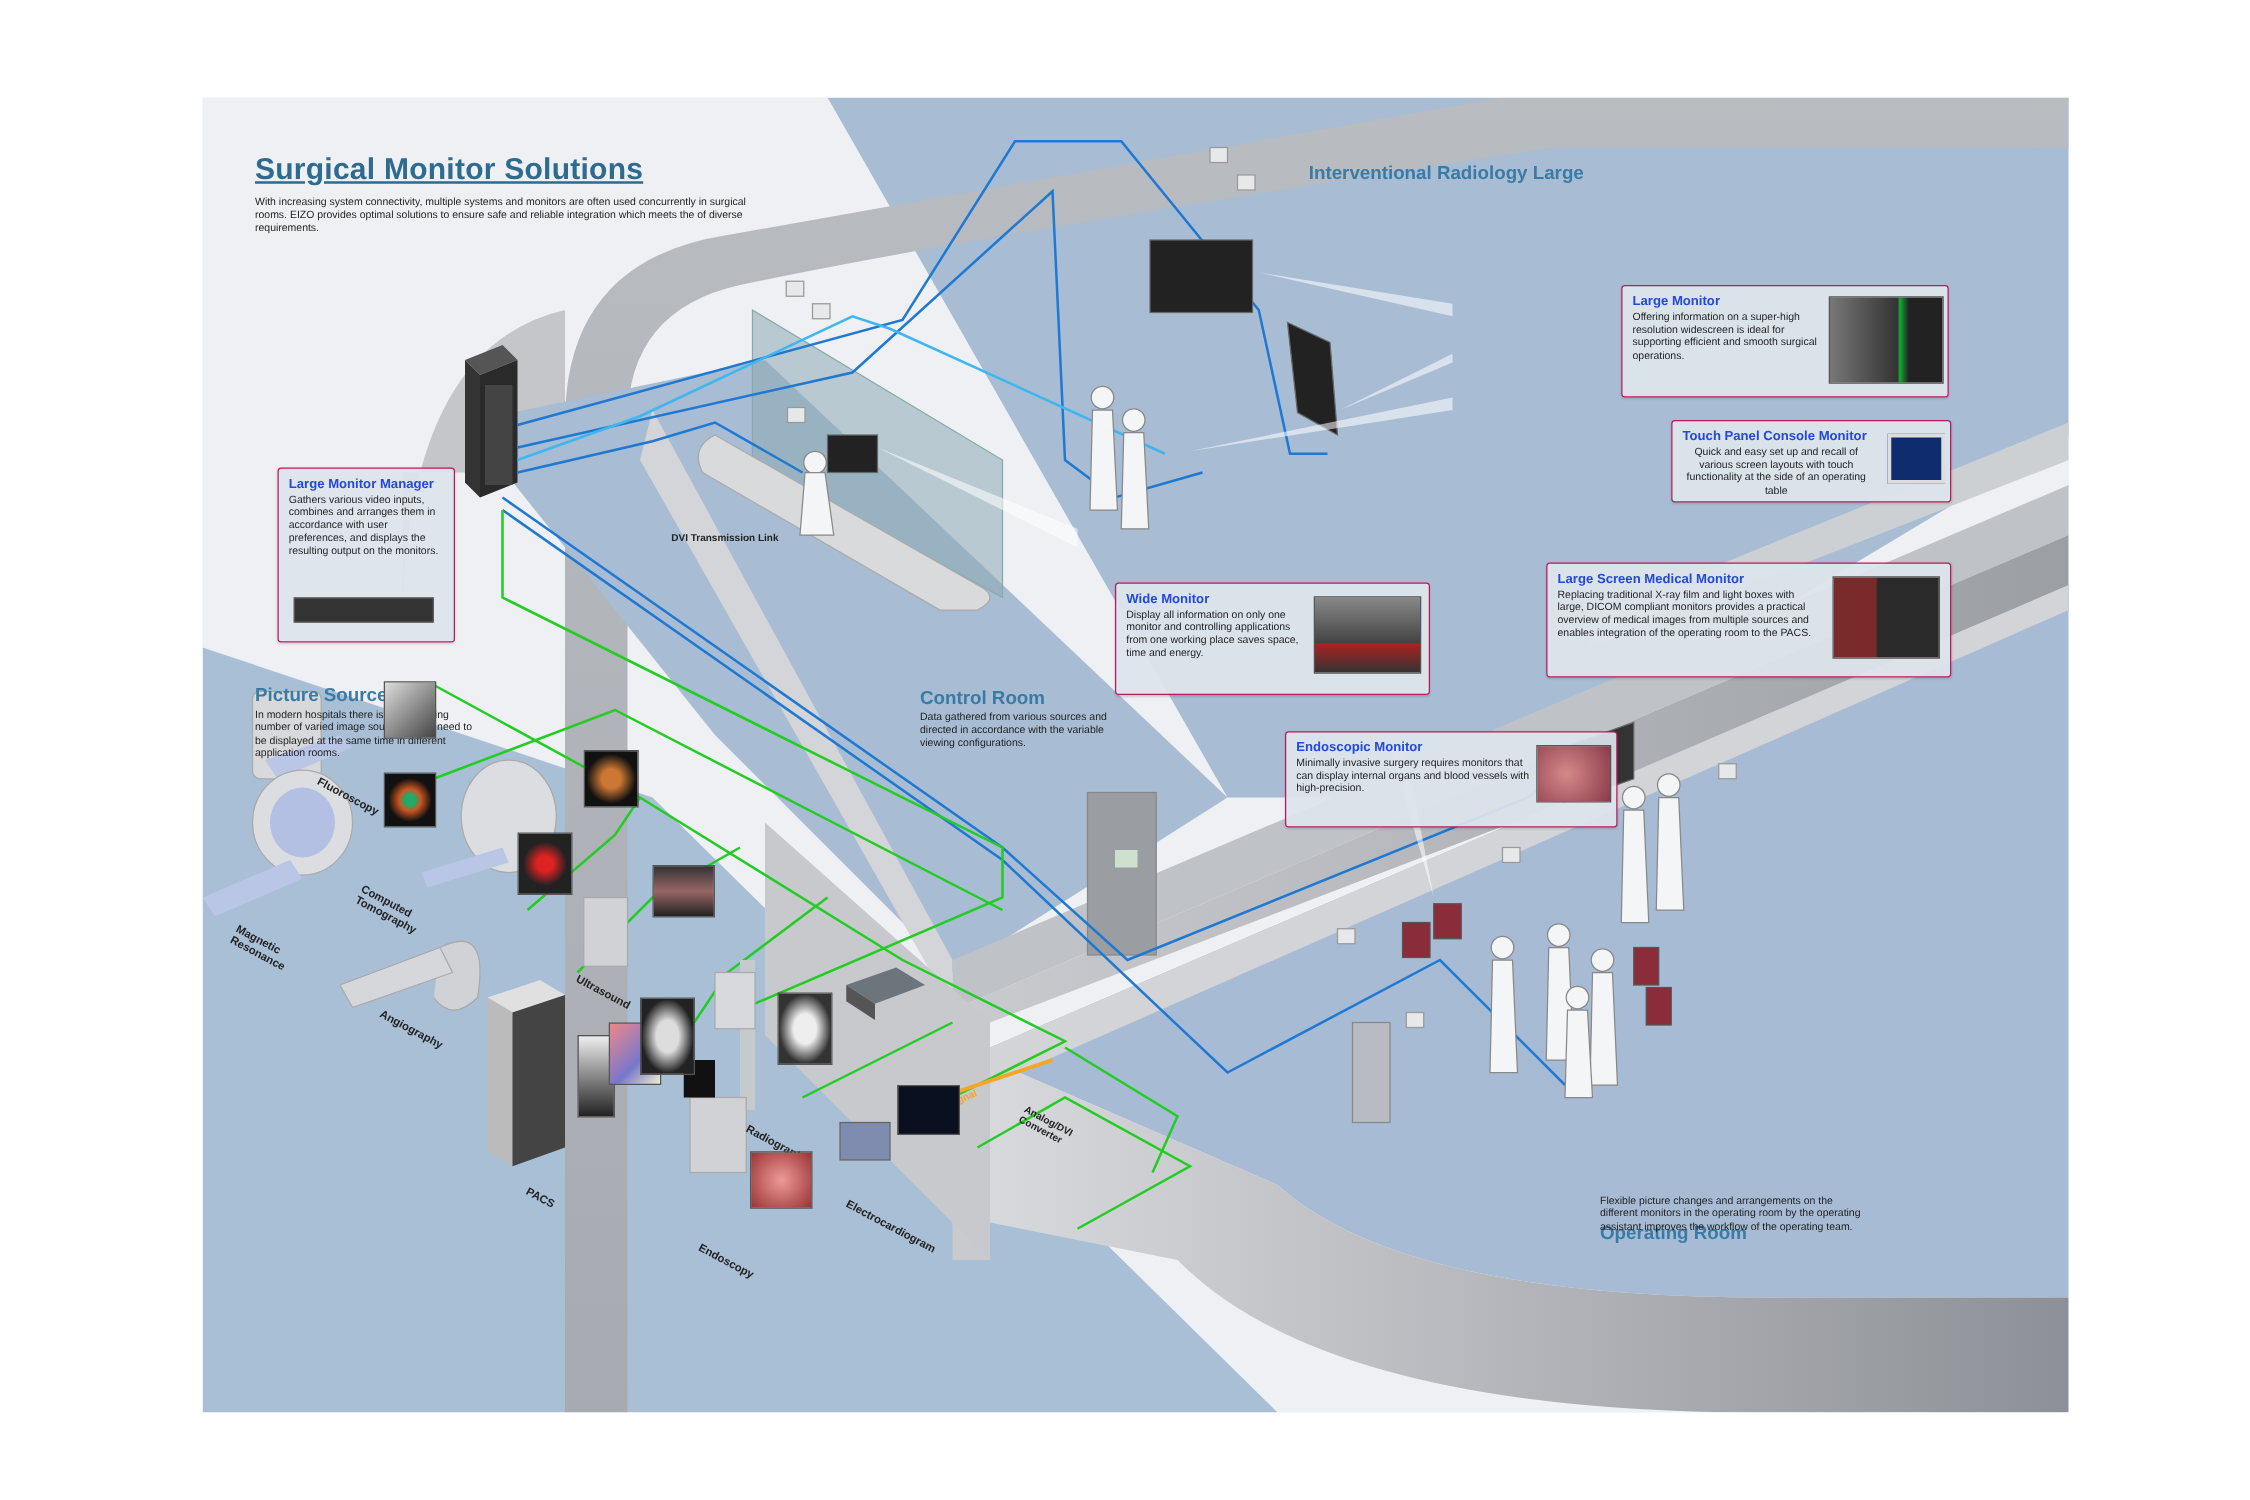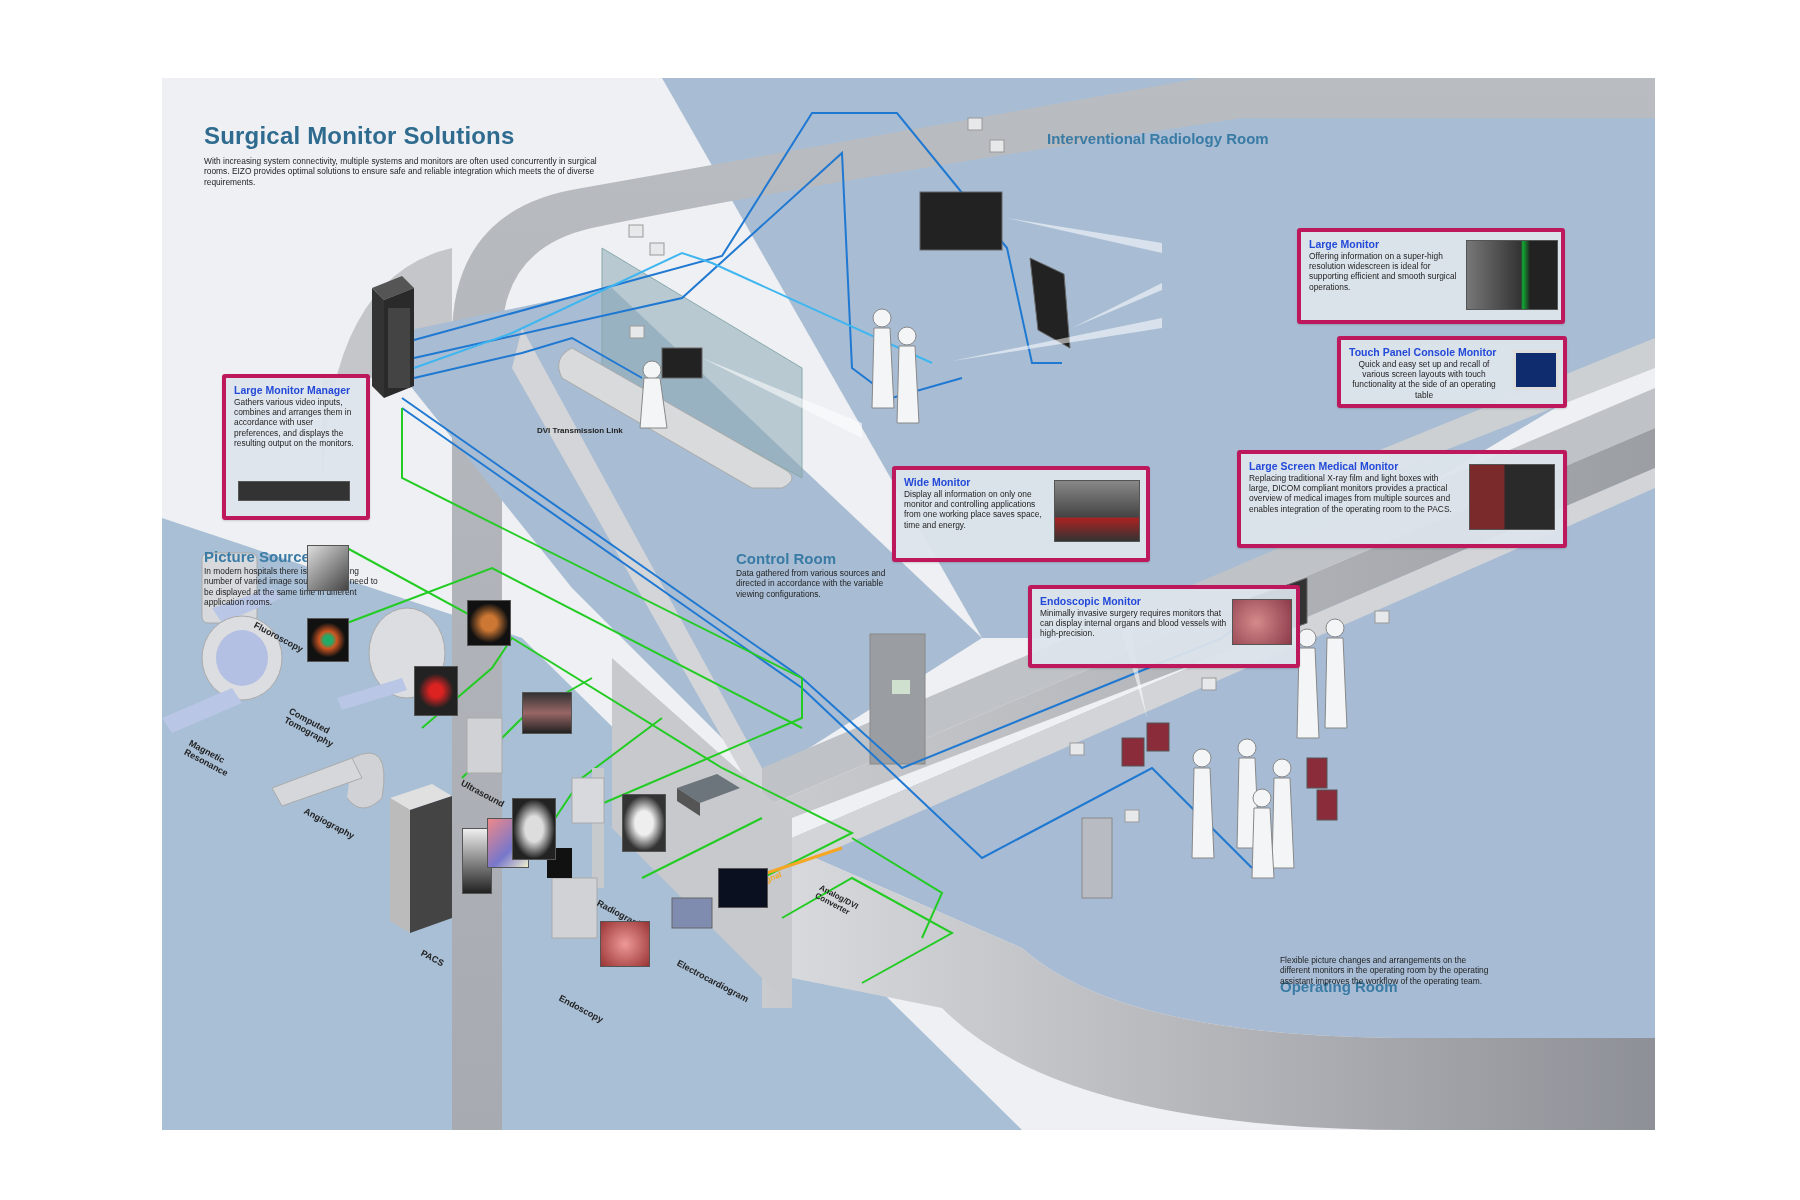--- a/index.html
+++ b/index.html
@@ -3,21 +3,21 @@
 <meta charset="utf-8">
 <style>
   html,body{margin:0;padding:0;background:#ffffff;}
   body{width:1800px;height:1200px;position:relative;overflow:hidden;font-family:"Liberation Sans",sans-serif;}
   #stage{position:absolute;left:162px;top:78px;width:1493px;height:1052px;overflow:hidden;background:#eef0f3;}
   svg.scene{position:absolute;left:0;top:0;width:1493px;height:1052px;}
   .abs{position:absolute;}
   .title{font-weight:bold;color:#2f6b8f;font-size:24px;letter-spacing:0.2px;}
   .subtitle{font-weight:bold;color:#3a7ba5;font-size:15px;}
   .body{color:#1e1e1e;font-size:8.4px;line-height:10.4px;}
-  .card{position:absolute;background:rgba(222,228,236,0.93);border:4px solid #be185d;border-radius:3px;box-shadow:0 1px 2px rgba(0,0,0,0.15);}
+  .card{position:absolute;background:rgba(222,228,236,0.93);border:1px solid #be185d;border-radius:3px;box-shadow:0 1px 2px rgba(0,0,0,0.15);}
   .card .ct{position:absolute;left:8px;top:6px;color:#2349d8;font-weight:bold;font-size:10.5px;}
   .card .cb{position:absolute;left:8px;top:19px;color:#1e1e1e;font-size:8.4px;line-height:10.2px;}
   .thumb{position:absolute;border:1px solid #555;}
   .rot{position:absolute;transform-origin:left top;font-size:9px;color:#222;font-weight:bold;white-space:nowrap;}
 </style>
 </head>
 <body>
 
 <div id="stage">
   <svg class="scene" viewBox="0 0 1493 1052">
@@ -162,24 +162,24 @@
 
     <g fill="rgba(255,255,255,0.55)">
       <polygon points="845,140 1000,165 1000,175"></polygon>
       <polygon points="910,250 1000,205 1000,212"></polygon>
       <polygon points="790,283 1000,240 1000,250"></polygon>
       <polygon points="540,280 700,345 700,360"></polygon>
       <polygon points="985,640 950,520 962,520"></polygon>
     </g>
   </svg>
 
-  <div class="abs title" style="left:42px;top:44px;">Surgical Monitor Solutions</div>
+  <div class="abs title" style="left:42px;top:44px;text-decoration:underline;">Surgical Monitor Solutions</div>
   <div class="abs body" style="left:42px;top:78px;width:410px;">With increasing system connectivity, multiple systems and monitors are often used concurrently in surgical rooms. EIZO provides optimal solutions to ensure safe and reliable integration which meets the of diverse requirements.</div>
 
-  <div class="abs subtitle" style="left:885px;top:52px;">Interventional Radiology Room</div>
+  <div class="abs subtitle" style="left:885px;top:52px;">Interventional Radiology Large</div>
 
   <div class="abs subtitle" style="left:574px;top:472px;">Control Room</div>
   <div class="abs body" style="left:574px;top:490px;width:160px;">Data gathered from various sources and directed in accordance with the variable viewing configurations.</div>
 
   <div class="abs subtitle" style="left:42px;top:470px;">Picture Sources</div>
   <div class="abs body" style="left:42px;top:488px;width:180px;">In modern hospitals there is an increasing number of varied image sources which need to be displayed at the same time in different application rooms.</div>
 
   <div class="abs subtitle" style="left:1118px;top:900px;">Operating Room</div>
   <div class="abs body" style="left:1118px;top:877px;width:210px;">Flexible picture changes and arrangements on the different monitors in the operating room by the operating assistant improves the workflow of the operating team.</div>
 

